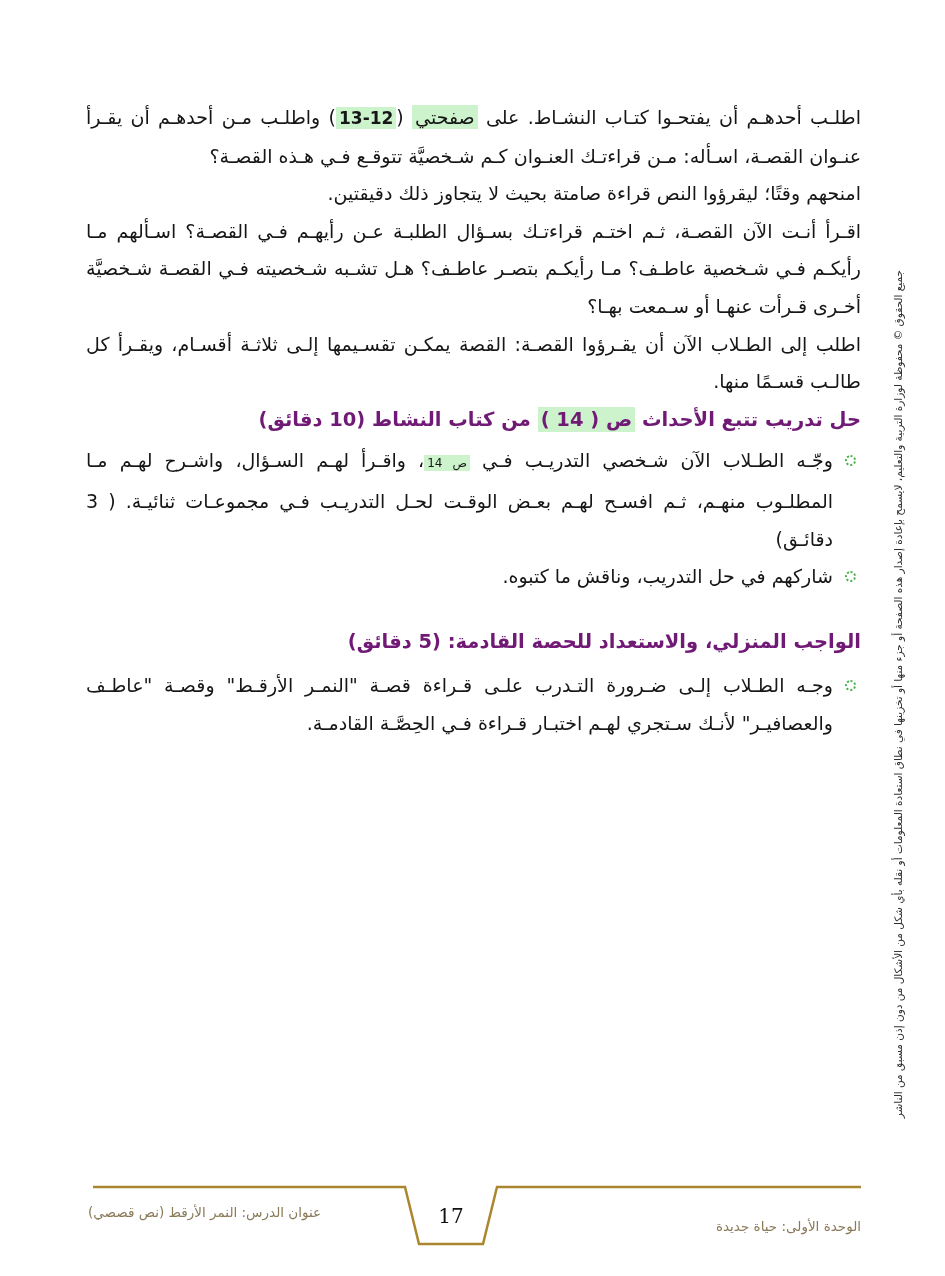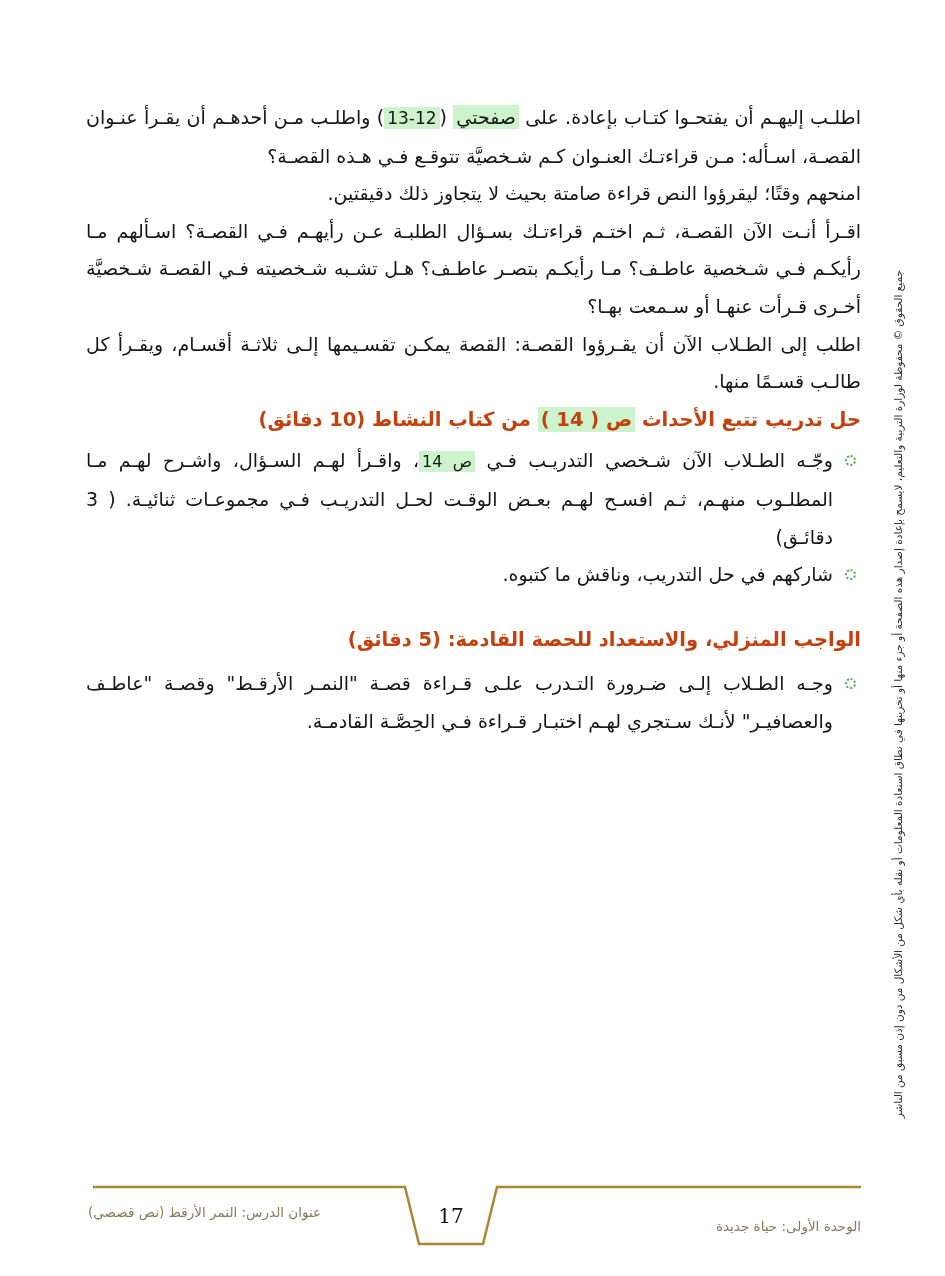--- a/index.html
+++ b/index.html
@@ -8,24 +8,24 @@
     position:relative; width:945px; height:1276px; background:#ffffff;
     direction:rtl; overflow:hidden;
     font-family:"DejaVu Sans", sans-serif; color:#161616;
   }
   .content {
     position:absolute; top:99px; right:84px; left:86px;
     font-size:19px; line-height:37.6px;
   }
   .content p { text-align:justify; }
   .hl { background:#cdf3cc; padding:1px 3px; }
-  .pages-ltr { direction:ltr; unicode-bidi:isolate; font-weight:normal; font-size:17px; }
-  .num-sans { font-size:16px;margin-top:46px; }
+  .pages-ltr { direction:ltr; unicode-bidi:isolate; font-weight:bold; font-size:17px; }
+  .num-sans { font-size:12px;margin-top:46px; }
   h2.sect {
-    color:#c2410c; font-size:19.5px; font-weight:bold; line-height:37.6px;
+    color:#701a75; font-size:19.5px; font-weight:bold; line-height:37.6px;
     text-align:right; letter-spacing:0;
   }
   h2.sect.second { margin-top:27px; margin-bottom:7px; }
   ul.steps { list-style:none; margin:4px 0 0 0; }
   ul.steps li { position:relative; padding-right:28px; text-align:justify; }
   .bullet-dot {
     position:absolute; right:5px; top:13px; width:11px; height:11px;
     border:2px dotted #44b04a; border-radius:50%; background:transparent;
   }
   .sidebar-copyright {
@@ -49,21 +49,21 @@
     font-family:"DejaVu Serif", serif; font-size:20px; color:#111;
   }
 </style>
 </head>
 <body>
 
 <div class="page">
 
   <div class="content">
 
-    <p><span>اطلـب إليهـم أن يفتحـوا كتـاب بإعادة. على </span><span class="hl">صفحتي</span><span> (</span><span class="hl pages-ltr">13-12</span><span>) واطلـب مـن أحدهـم أن يقـرأ عنـوان القصـة، اسـأله: مـن قراءتـك العنـوان كـم شـخصيَّة تتوقـع فـي هـذه القصـة؟</span></p>
+    <p><span>اطلـب أحدهـم أن يفتحـوا كتـاب النشـاط. على </span><span class="hl">صفحتي</span><span> (</span><span class="hl pages-ltr">13-12</span><span>) واطلـب مـن أحدهـم أن يقـرأ عنـوان القصـة، اسـأله: مـن قراءتـك العنـوان كـم شـخصيَّة تتوقـع فـي هـذه القصـة؟</span></p>
 
     <p>امنحهم وقتًا؛ ليقرؤوا النص قراءة صامتة بحيث لا يتجاوز ذلك دقيقتين.</p>
 
     <p>اقـرأ أنـت الآن القصـة، ثـم اختـم قراءتـك بسـؤال الطلبـة عـن رأيهـم فـي القصـة؟ اسـألهم مـا رأيكـم فـي شـخصية عاطـف؟ مـا رأيكـم بتصـر عاطـف؟ هـل تشـبه شـخصيته فـي القصـة شـخصيَّة أخـرى قـرأت عنهـا أو سـمعت بهـا؟</p>
 
     <p>اطلب إلى الطـلاب الآن أن يقـرؤوا القصـة: القصة يمكـن تقسـيمها إلـى ثلاثـة أقسـام، ويقـرأ كل طالـب قسـمًا منها.</p>
 
 
     <h2 class="sect"><span>حل تدريب تتبع الأحداث </span><span class="hl">ص ( 14 )</span><span> من كتاب النشاط  (10 دقائق)</span></h2>
 

